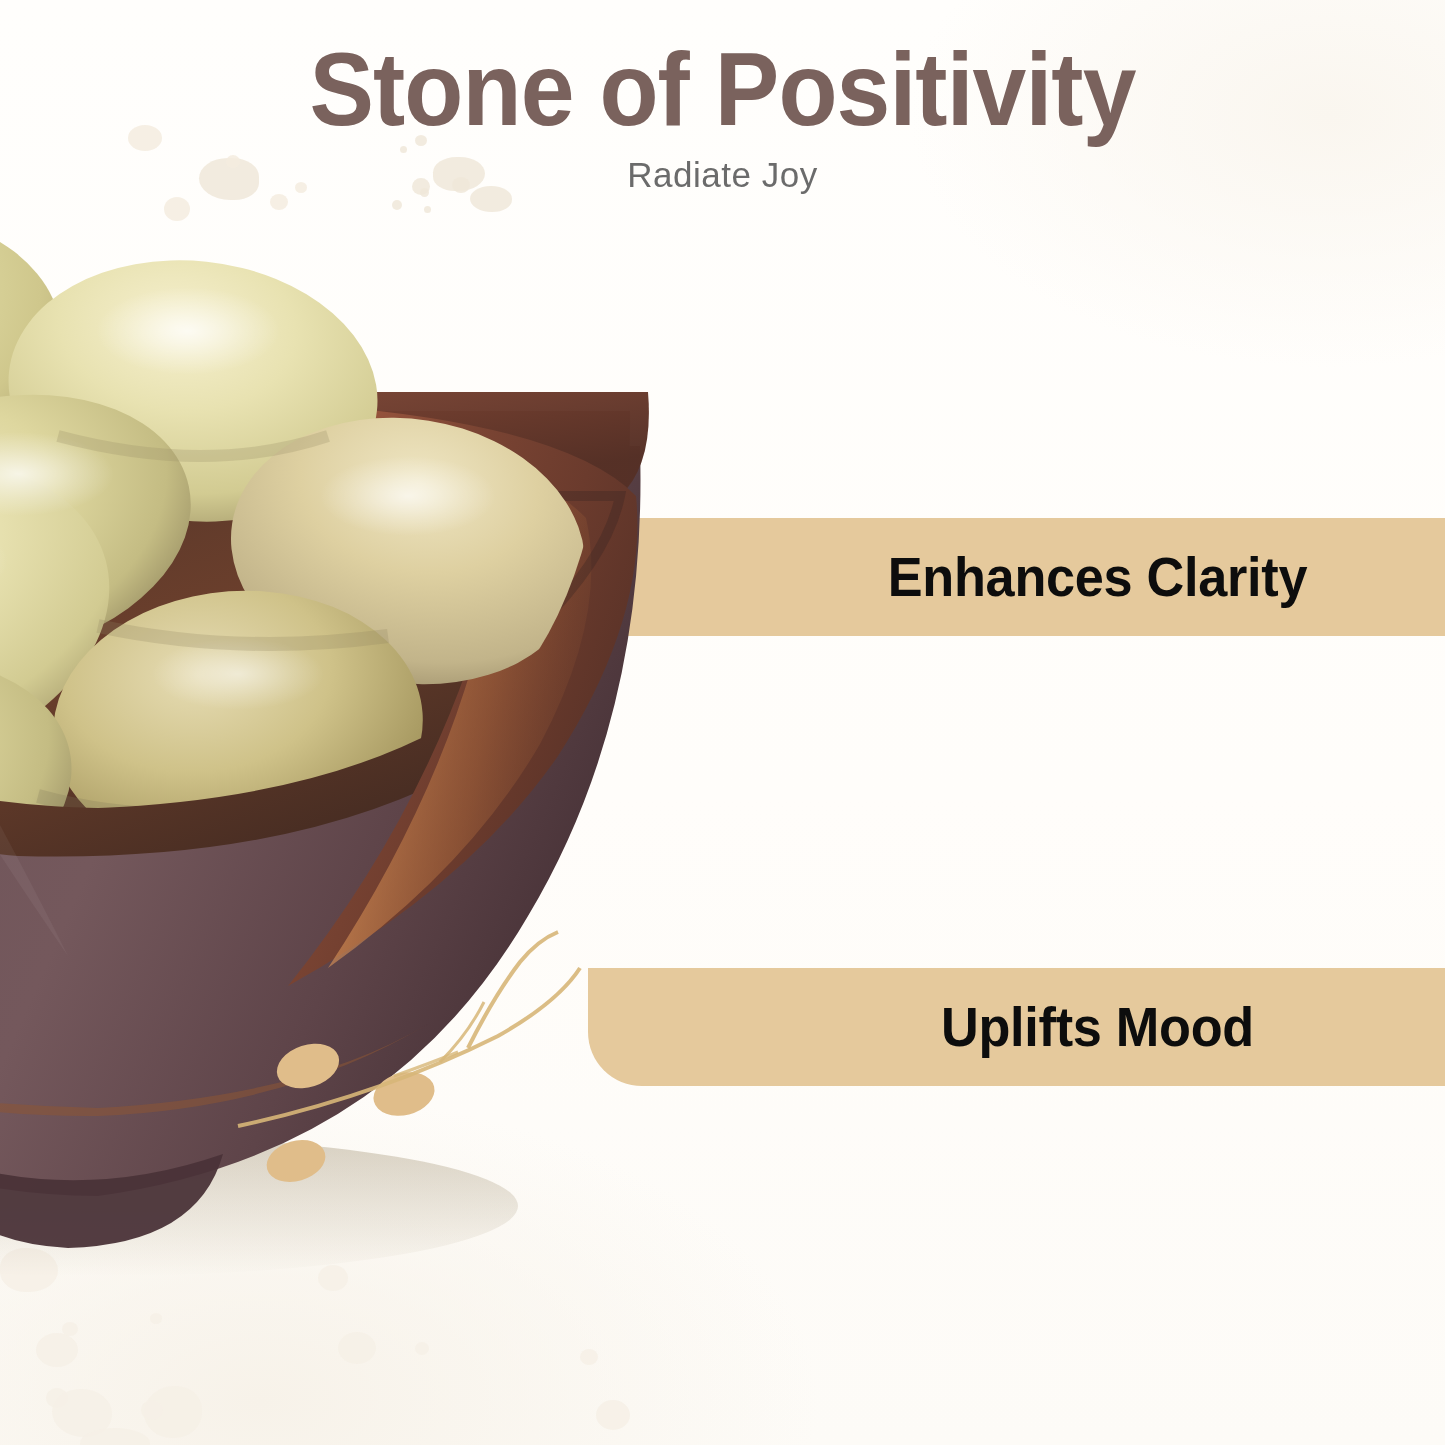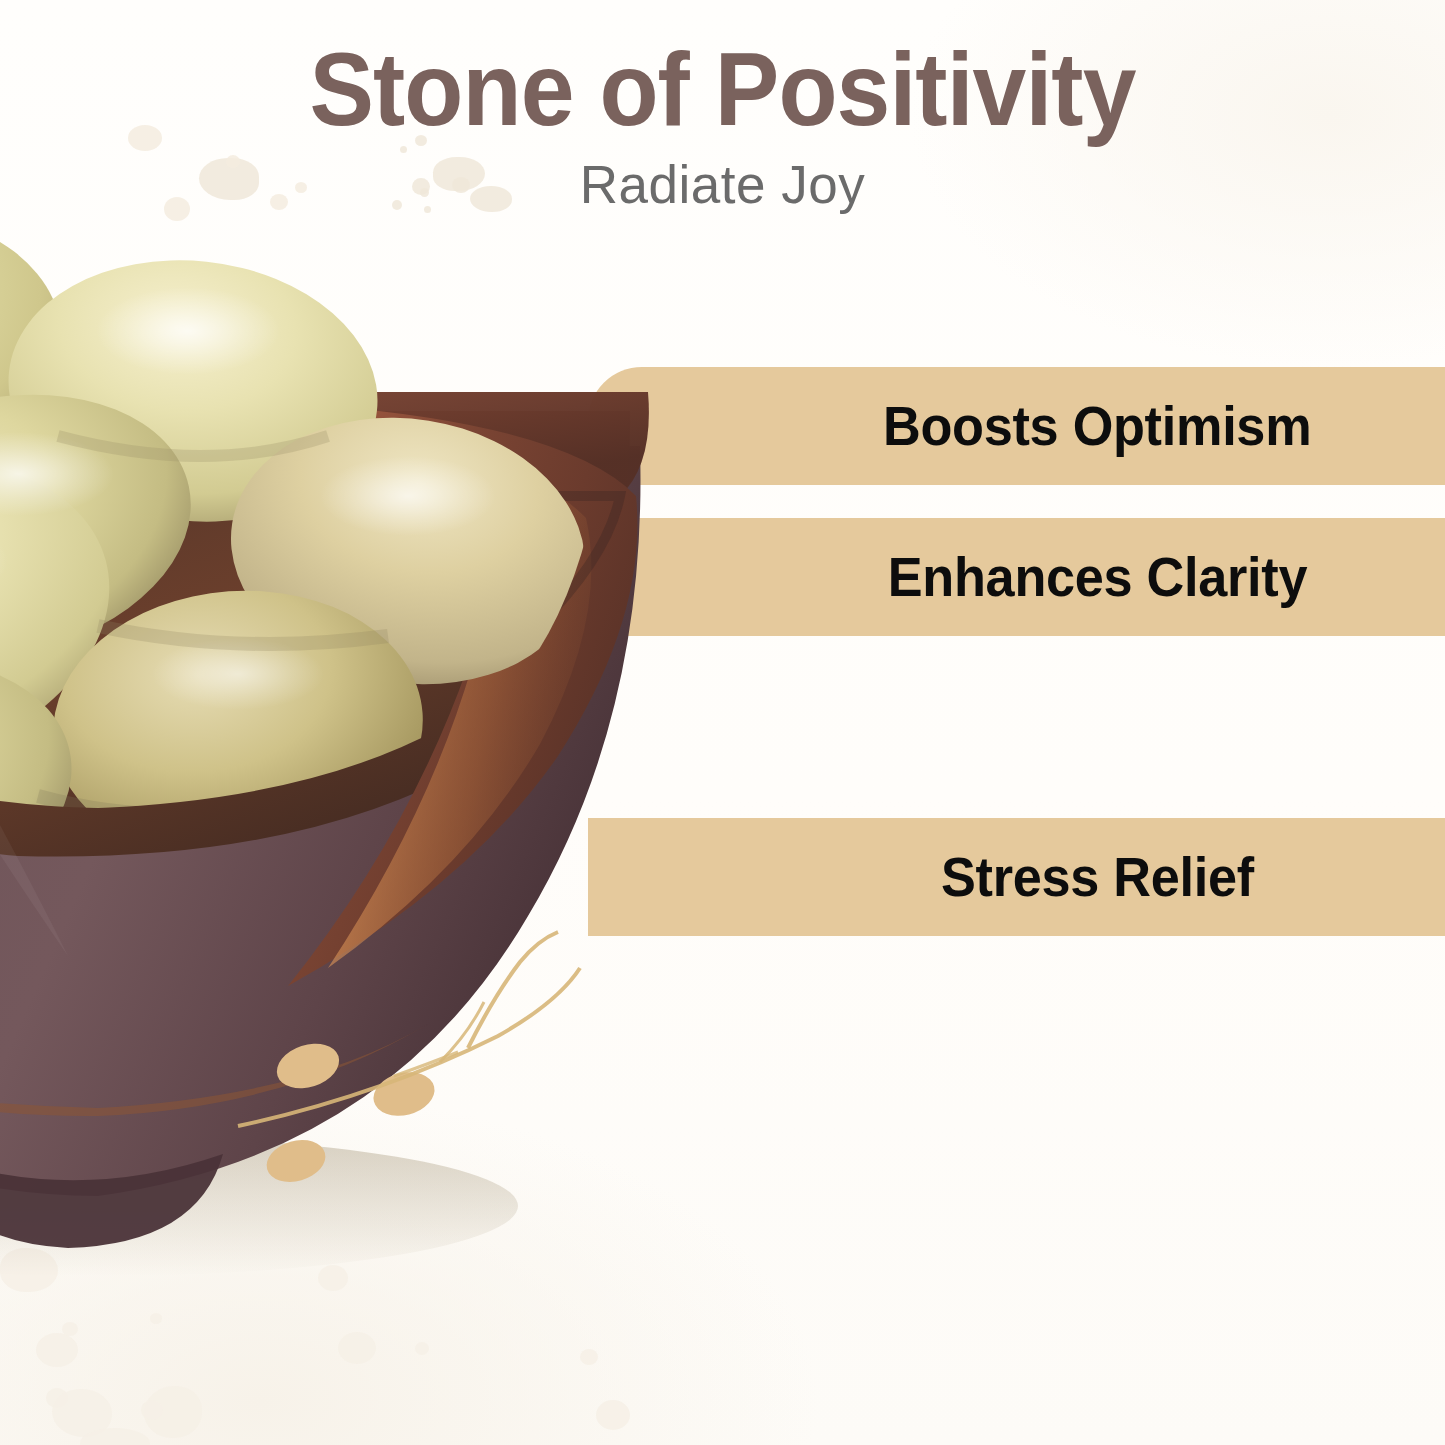--- a/index.html
+++ b/index.html
@@ -51,21 +51,21 @@
     font-size: 104px;
     line-height: 1.06;
     letter-spacing: -1px;
     color: #7a625d;
     transform: scaleX(.93);
   }
   .headline h2 {
     margin: 12px 0 0 0;
     font-family: "Liberation Sans", sans-serif;
     font-weight: 400;
-    font-size: 53px;
+    font-size: 35px;
     line-height: 1.1;
     letter-spacing: .5px;
     color: #6b6b6b;
   }
 
   
   .bars {
     position: absolute;
     left: 0;
     top: 0;
@@ -147,28 +147,25 @@
     <div class="splat pale" style="left:580px;  top:1349px; width:18px;  height:16px;"></div>
     <div class="splat pale" style="left:415px;  top:1342px; width:14px;  height:13px;"></div>
   </div>
 
   <div>
     <div class="splat pale" style="left:0px;    top:1248px; width:58px;  height:44px;  border-radius:46% 54% 52% 48%;"></div>
     <div class="splat pale" style="left:318px;  top:1265px; width:30px;  height:26px;"></div>
   </div>
 
   <div class="bars">
-    <div class="bar first" style="top:367px;">
-      <span class="bar-label">Boosts Optimism</span>
-    </div>
     <div class="bar" style="top:518px;justify-content:center;">
       <span class="bar-label">Enhances Clarity</span>
     </div>
-    <div class="bar" style="top:818px;">
-      <span class="bar-label">Stress Relief</span>
+    <div class="bar last" style="top:968px;">
+      <span class="bar-label">Uplifts Mood</span>
     </div>
   </div>
 
   <div class="photo">
     <svg viewBox="0 0 905 1098" xmlns="http://www.w3.org/2000/svg">
       <defs>
 
         <linearGradient id="bowlOuter" x1="0" y1="0" x2="1" y2="0.35">
           <stop offset="0" stop-color="#5c4348"></stop>
           <stop offset="0.20" stop-color="#6d545a"></stop>

